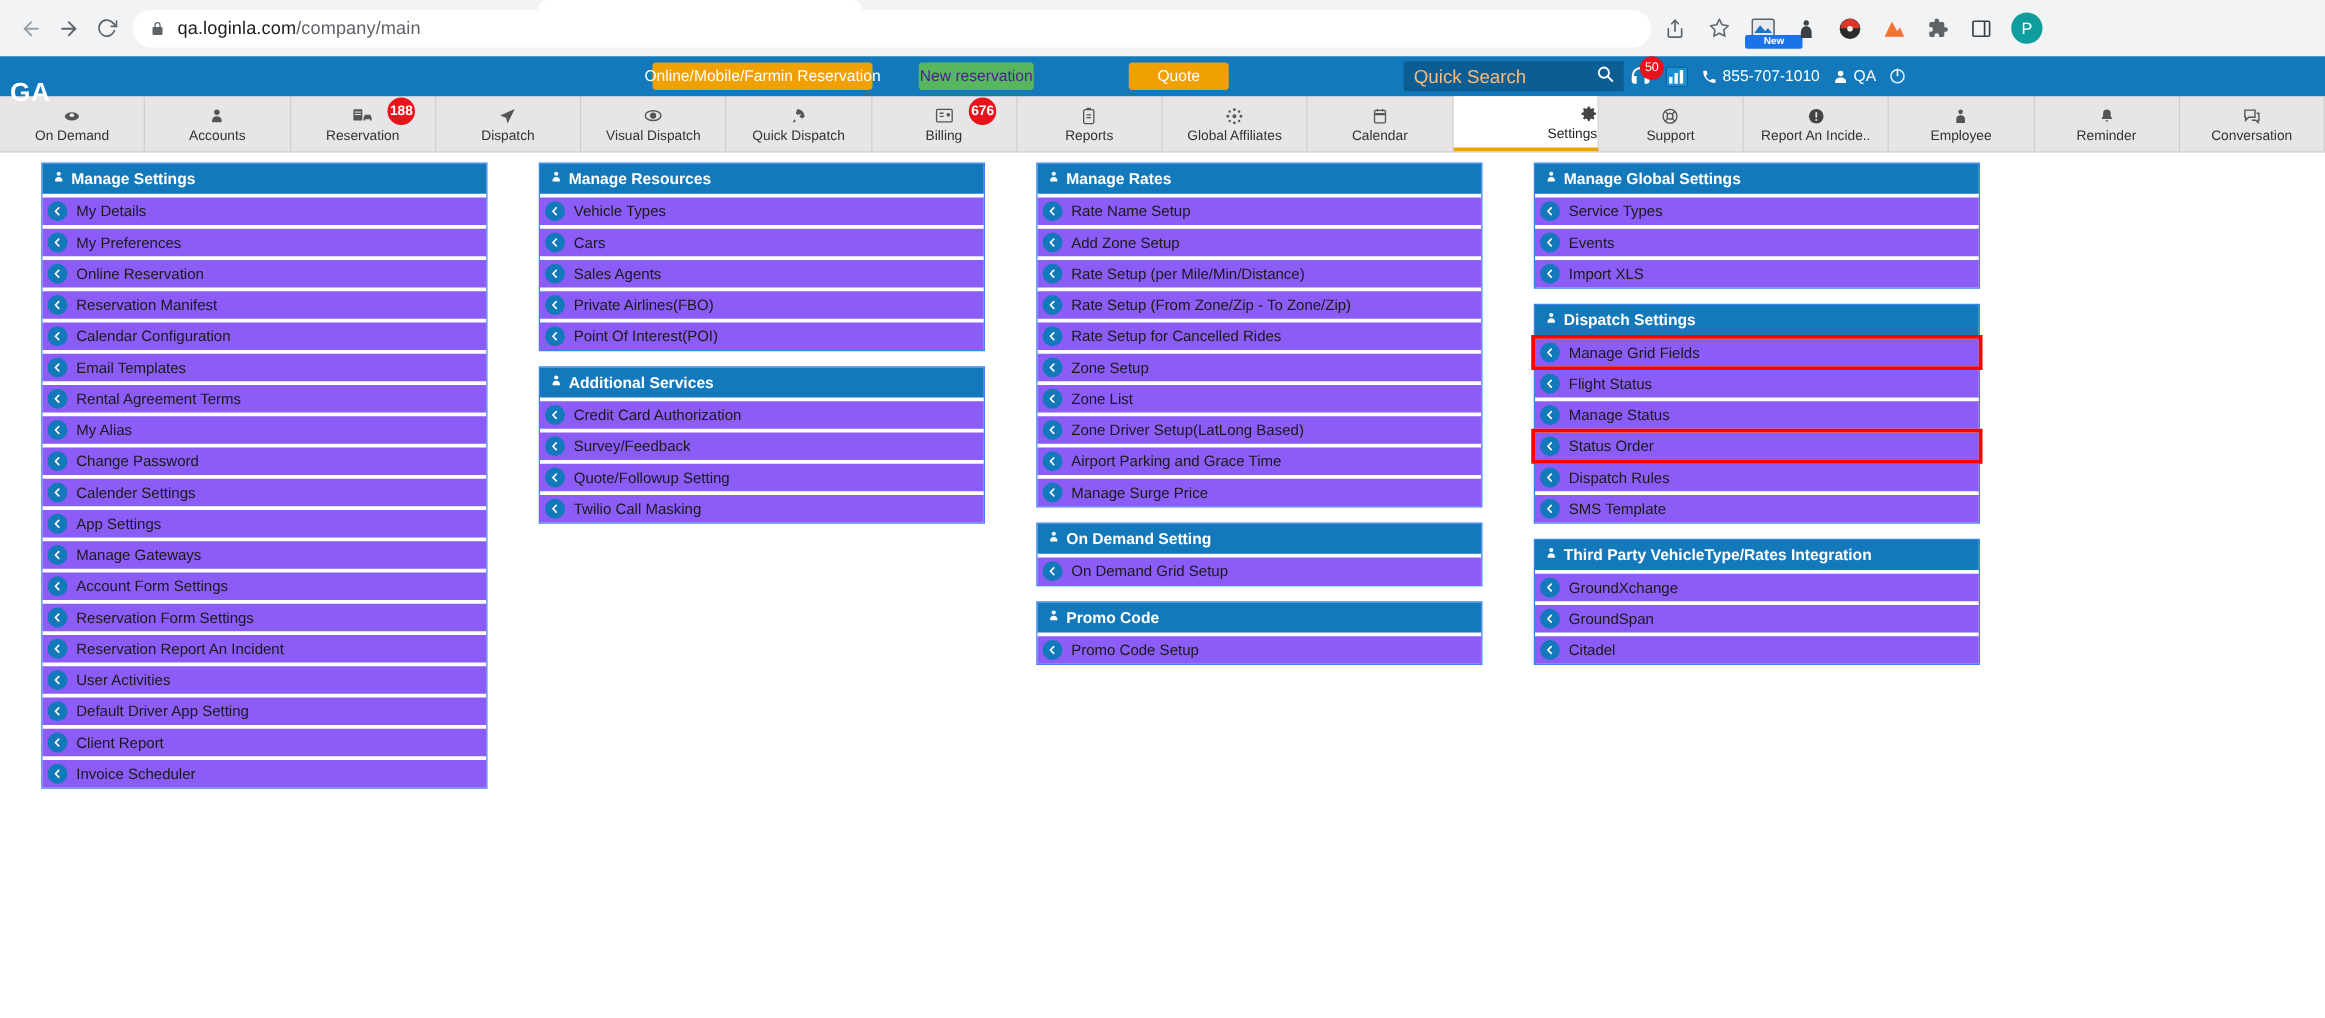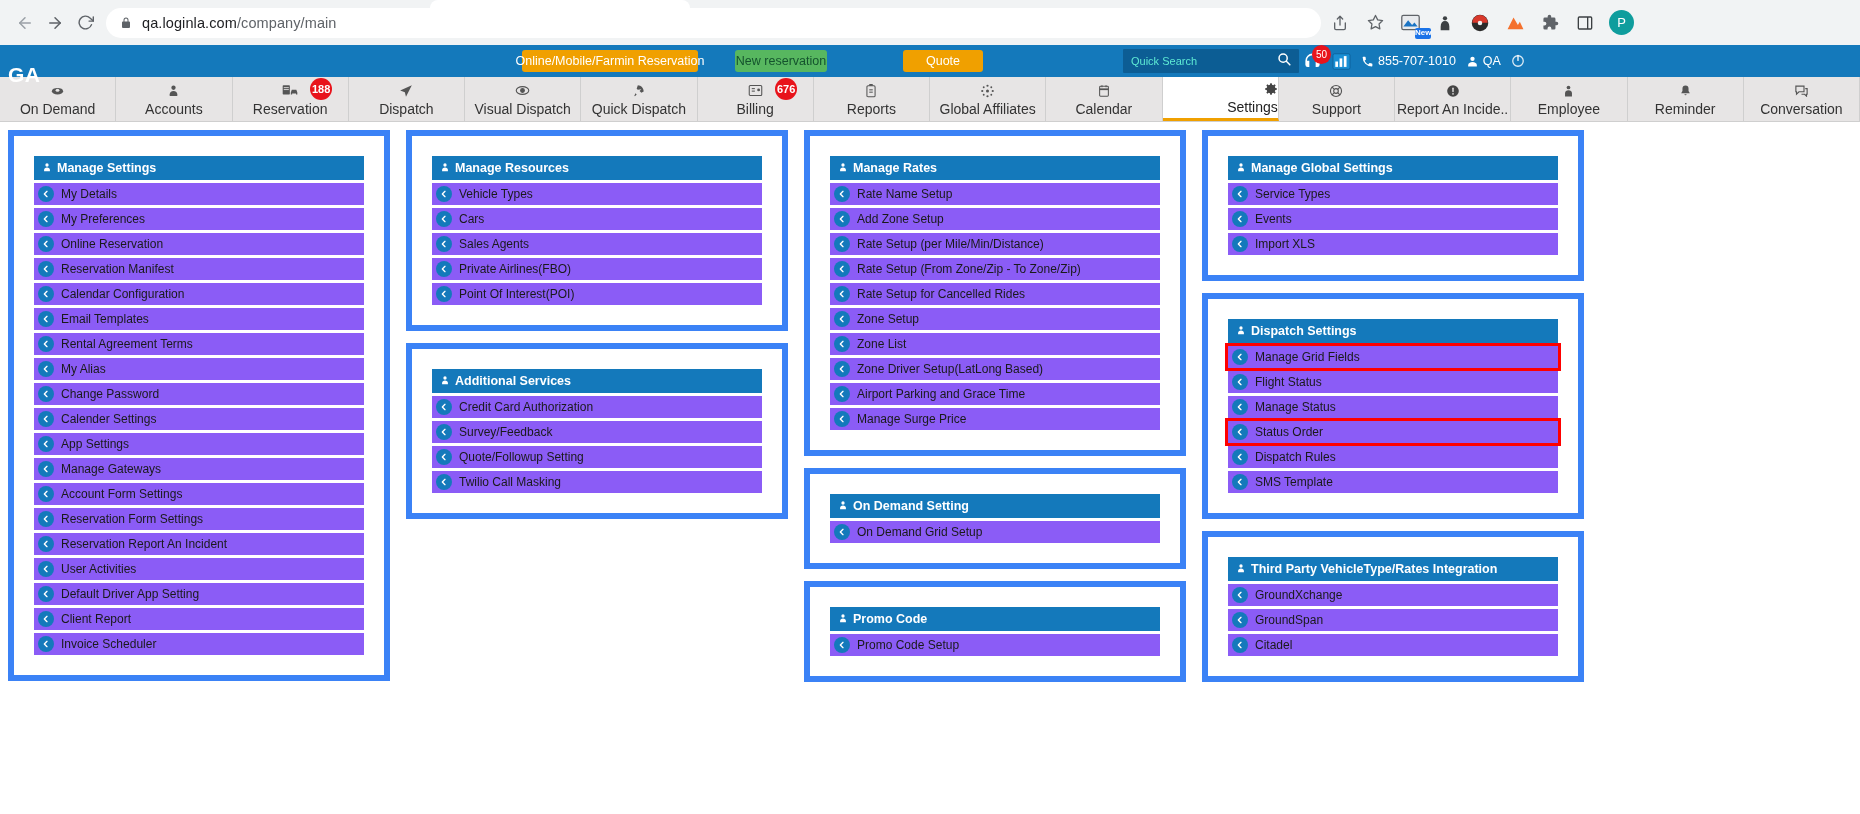--- a/index.html
+++ b/index.html
@@ -47,21 +47,21 @@
     font-family: "Liberation Sans", sans-serif;
     letter-spacing: .1px;
   }
   .url-text .dim { color: #5f6368; }
   .chrome-icons { display: flex; align-items: center; gap: 13px; padding-right: 4px; }
   .ci { width: 22px; height: 22px; display: flex; align-items: center; justify-content: center; position: relative; color: #5f6368; }
   .new-badge {
     position: absolute; left: -3px; bottom: -5px;
     background: #1a73e8; color: #fff;
     font-size: 8px; font-weight: bold;
-    padding: 1px 0; border-radius: 2px; line-height: 1.1; margin-left: 19px;
+    padding: 1px 15px; border-radius: 2px; line-height: 1.1;
   }
   .avatar-chip {
     width: 25px; height: 25px; border-radius: 50%;
     background: #0f9d9d; color: #fff;
     display: flex; align-items: center; justify-content: center;
     font-size: 13px;
   }
 
   
   .app-header {
@@ -80,31 +80,31 @@
   .hdr-btn {
     height: 22px;
     display: flex; align-items: center; justify-content: center;
     font-size: 12.5px; color: #fff;
     border-radius: 3px;
     white-space: nowrap;
     padding: 0 8px;
     position: absolute;
   }
   .btn-online { background: #f0a000; left: 522px; width: 176px; }
-  .btn-newres { background: #57b75f; left: 735px; width: 92px; color: #14532d; }
+  .btn-newres { background: #57b75f; left: 735px; width: 92px; color: #4c1d95; }
   .btn-quote  { background: #f0a000; left: 903px; width: 80px; }
   .quick-search {
     position: absolute; left: 1123px; top: 4px;
     width: 176px; height: 24px;
     background: #0c5d94;
     display: flex; align-items: center;
     padding: 0 8px;
     border-radius: 1px;
   }
-  .qs-text { font-size: 11px; color: #5eead4; flex: 1; }
+  .qs-text { font-size: 15px; color: #fdba74; flex: 1; }
   .hdr-right {
     position: absolute; left: 1303px; top: 0;
     height: 32px; display: flex; align-items: center; gap: 10px;
   }
   .hr-item { display: flex; align-items: center; position: relative; color: #fff; font-size: 12.5px; gap: 4px; white-space: nowrap; }
   .count-badge {
     position: absolute; top: -7px; left: 9px;
     background: #e8131b; color: #fff;
     font-size: 10px; font-weight: normal;
     min-width: 19px; height: 19px;
@@ -125,44 +125,45 @@
     flex: 1 1 0;
     display: flex; flex-direction: column;
     align-items: center; justify-content: center;
     gap: 3px;
     border-right: 1px solid #cfcfcf;
     position: relative;
     color: #444;
     padding-top: 2px;
   }
   .nav-item .nav-ico { font-size: 13px; line-height: 1; color: #555; height: 14px; display: flex; align-items: center; }
-  .nav-item .nav-lbl { font-size: 14px; color: #333; white-space: nowrap; }
+  .nav-item .nav-lbl { font-size: 11px; color: #333; white-space: nowrap; }
   .nav-item.active { background: #ffffff; border-bottom: 3px solid #f0a000; align-items: flex-end; }
   .nav-item.active .nav-lbl { color: #222; }
   .nav-badge {
     position: absolute; top: 1px; left: 50%; margin-left: 20px;
     background: #e8131b; color: #fff;
     font-size: 11px; font-weight: bold;
     min-width: 22px; height: 22px; border-radius: 50%;
     display: flex; align-items: center; justify-content: center;
   }
 
   
   .content {
     display: flex;
     padding: 8px 0 0 0;
     gap: 0;
     align-items: flex-start;
   }
   .col { width: 398px; padding: 0 8px; flex: 0 0 auto; }
   .panel {
     background: #ffffff;
-    border: 6px solid #3b82f6;
-    padding: 20px;
+    border: 1px solid #3b82f6;
+    padding: 0;
     margin-bottom: 12px;
+    margin-left: 25px;
   }
   .panel-head {
     background: #1479bb;
     color: #fff;
     font-size: 12.5px;
     font-weight: bold;
     padding: 5px 8px;
     display: flex; align-items: center; gap: 5px;
   }
   .panel-head .ph-ico { font-size: 11px; }

